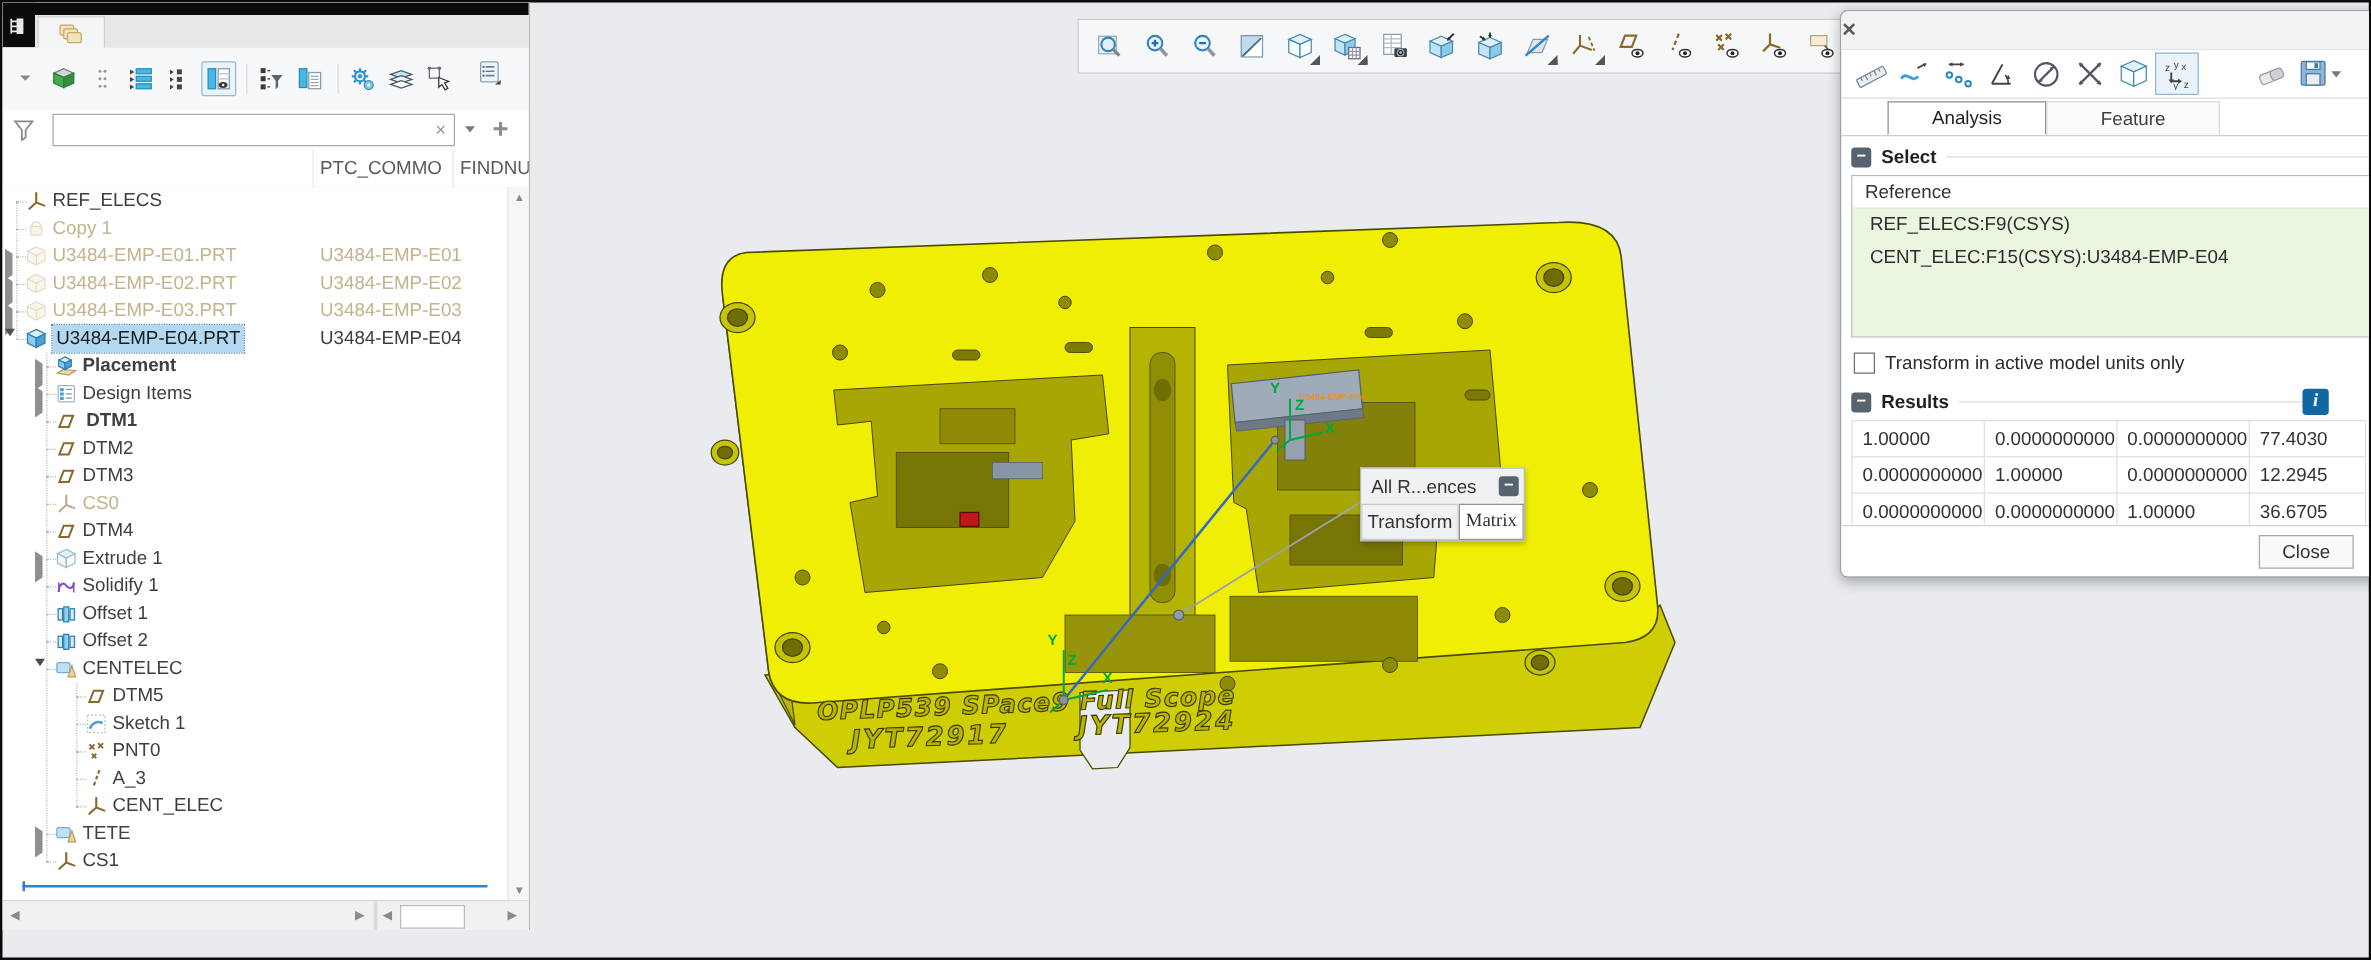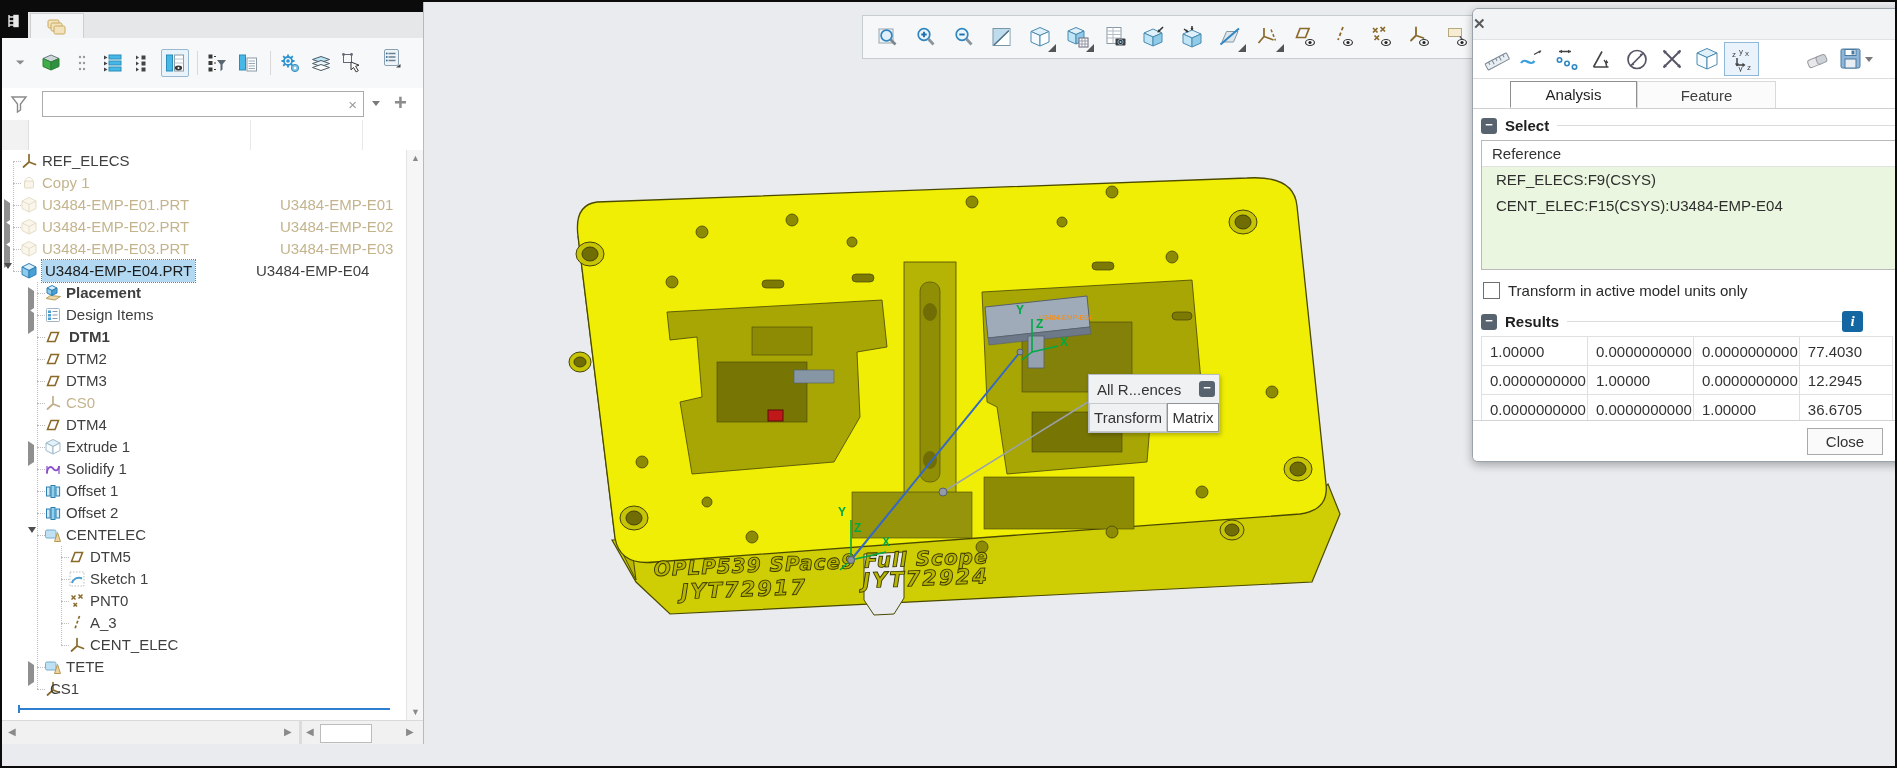--- a/index.html
+++ b/index.html
@@ -33,21 +33,21 @@
   .tr-dash{position:absolute;top:11px;height:1px;width:8px;border-top:1px dotted #bdbdbd;}
   .tr-arrow{position:absolute;top:7px;}
   .arr-r{width:0;height:0;border-top:4px solid transparent;border-bottom:4px solid transparent;border-left:6px solid #8f8f8f;}
   .arr-d{width:0;height:0;border-left:4px solid transparent;border-right:4px solid transparent;border-top:6px solid #4d4d4d;margin-top:2px;}
   .tr-icon{position:absolute;top:2px;width:18px;height:18px;}
   .tr-icon svg{width:18px;height:18px;}
   .tr-label{position:absolute;top:0;}
   .tr-label.dim{color:#c3b48e;}
   .tr-label.sel{background:#b3d9f2;outline:1px dotted #4a85b5;padding:0 3px;color:#1c1c1c;}
   .tr-col2{position:absolute;left:254px;top:0;color:#3f3f3f;}
-  .tr-col2.dim{color:#c3b48e;margin-left:24px;}
+  .tr-col2.dim{color:#c3b48e;}
   #insert-line{position:absolute;left:16px;top:558px;width:372px;height:2px;background:#2e7fd0;}
   #insert-tick{position:absolute;left:16px;top:555px;width:2px;height:8px;background:#2e7fd0;}
   #v-scroll{position:absolute;left:404px;top:148px;width:17px;height:570px;background:#f6f6f6;border-left:1px solid #e3e3e3;}
   .scroll-arrow{position:absolute;left:4px;color:#8a8a8a;font-size:9px;}
   #h-scroll{position:absolute;left:0;top:718px;width:421px;height:24px;background:#f1f1f1;border-top:1px solid #dadada;}
   .hs-arrow{position:absolute;top:5px;color:#8a8a8a;font-size:10px;}
   #hs-divider{position:absolute;left:297px;top:0;width:3px;height:24px;background:#dcdcdc;}
   #hs-thumb{position:absolute;left:318px;top:3px;width:50px;height:17px;background:#fff;border:1px solid #bcbcbc;}
   
   #status-bar{position:absolute;left:0;top:742px;width:1893px;height:22px;background:#fafafa;border-top:1px solid #d8d8d8;display:flex;align-items:center;}
@@ -58,21 +58,21 @@
   .gtb-btn{width:36px;height:34px;display:flex;align-items:center;justify-content:center;position:relative;border:1px solid transparent;}
   .gtb-btn svg{width:24px;height:24px;}
   .corner-caret{position:absolute;right:2px;bottom:2px;width:0;height:0;border-left:4px solid transparent;border-top:4px solid transparent;border-bottom:4px solid #555;border-right:4px solid #555;width:0;height:0;}
   
   #ref-popup{position:absolute;left:1086px;top:372px;width:130px;background:#f0f1f2;border:1px solid #b6bcc2;box-shadow:1px 2px 4px rgba(0,0,0,0.25);}
   #ref-popup-header{height:28px;display:flex;align-items:center;padding:0 4px 0 8px;}
   #ref-popup-title{flex:1;color:#333;}
   .mini-collapse{width:16px;height:16px;background:#57636e;border-radius:3px;color:#fff;font-size:13px;line-height:14px;text-align:center;font-weight:bold;}
   #ref-popup-btns{display:flex;height:29px;}
   #btn-transform{flex:1;border:1px solid #c6c9cc;background:#f0f1f2;display:flex;align-items:center;justify-content:center;color:#333;}
-  #btn-matrix{width:50px;border:1px solid #8f9499;background:#fff;display:flex;align-items:center;justify-content:center;color:#333;}
+  #btn-matrix{width:50px;border:1px solid #8f9499;background:#fff;display:flex;align-items:center;justify-content:center;color:#333;font-family:Liberation Serif, serif;}
   
   #measure-panel{position:absolute;left:1470px;top:6px;width:442px;height:452px;background:#fff;border:1px solid #9aa2ab;border-radius:6px;box-shadow:0 3px 10px rgba(0,0,0,0.3);overflow:hidden;}
   #mp-title{height:30px;background:#f2f3f4;border-bottom:1px solid #e2e2e2;display:flex;align-items:center;border-radius:6px 6px 0 0;}
   #mp-title-text{flex:1;text-align:center;color:#a5adb5;font-size:16px;}
   #mp-close{width:26px;color:#5a5a5a;font-size:15px;font-weight:bold;}
   #mp-toolbar{height:38px;display:flex;align-items:center;padding-left:6px;border-bottom:1px solid #dcdcdc;}
   .mp-btn{width:33px;height:32px;display:flex;align-items:center;justify-content:center;border:1px solid transparent;position:relative;}
   .mp-btn svg{width:26px;height:26px;}
   .mp-btn.pressed{border:1px solid #8fb8d8;background:#eaf3fb;}
   #mp-tabs{height:29px;display:flex;align-items:flex-end;border-bottom:1px solid #cfcfcf;padding-left:37px;}
@@ -742,20 +742,24 @@
     <div id="search-row">
       <svg width="20" height="18" viewBox="0 0 20 18" style="margin-left:8px">
         <path d="M2 2h14l-5.5 7v6l-3 2V9z" fill="none" stroke="#8a8a8a" stroke-width="1.4"></path>
       </svg>
       <div id="search-input">
         <span id="search-clear">×</span>
       </div>
       <span id="search-caret" class="caret-down"></span>
       <span id="search-add">+</span>
     </div>
+    <div id="col-header">
+      <span class="col-label" style="left:254px">PTC_COMMO</span>
+      <span class="col-label" style="left:366px">FINDNU</span>
+    </div>
     <div class="col-line" style="left:248px"></div>
     <div class="col-line" style="left:360px"></div>
     <div id="tree-area">
       <div class="guide" style="left:11px;top:11px;height:110px;"></div>
       <div class="guide" style="left:35px;top:132px;height:407px;"></div>
       <div class="guide" style="left:59px;top:396px;height:99px;"></div>
       <div id="tree-rows">
           <div class="tree-row" style="top: 0px;">
             <span class="tr-dash" style="left: 11px;"></span>
             <span class="tr-icon" style="left: 18px;">
@@ -1016,21 +1020,21 @@
             </span>
             <span class="tr-label" style="left: 64px;">TETE</span>
           </div>
           <div class="tree-row" style="top: 528px;">
             <span class="tr-dash" style="left: 35px;"></span>
             <span class="tr-icon" style="left: 42px;">
               <svg viewBox="0 0 18 18" fill="none" width="100%" height="100%">
                 <path d="M9 2.5V10M9 10 3.5 15M9 10l6.5 2.5" stroke="#8a6a2a" stroke-width="1.7" stroke-linecap="round"></path>
               </svg>
             </span>
-            <span class="tr-label" style="left: 48px;">CS1</span>
+            <span class="tr-label" style="left: 64px;">CS1</span>
           </div>
         </div>
       <div id="insert-line"></div>
       <div id="insert-tick"></div>
     </div>
     <div id="v-scroll">
       <span class="scroll-arrow" style="top:3px">▲</span>
       <span class="scroll-arrow" style="bottom:3px;top:auto">▼</span>
     </div>
     <div id="h-scroll">

